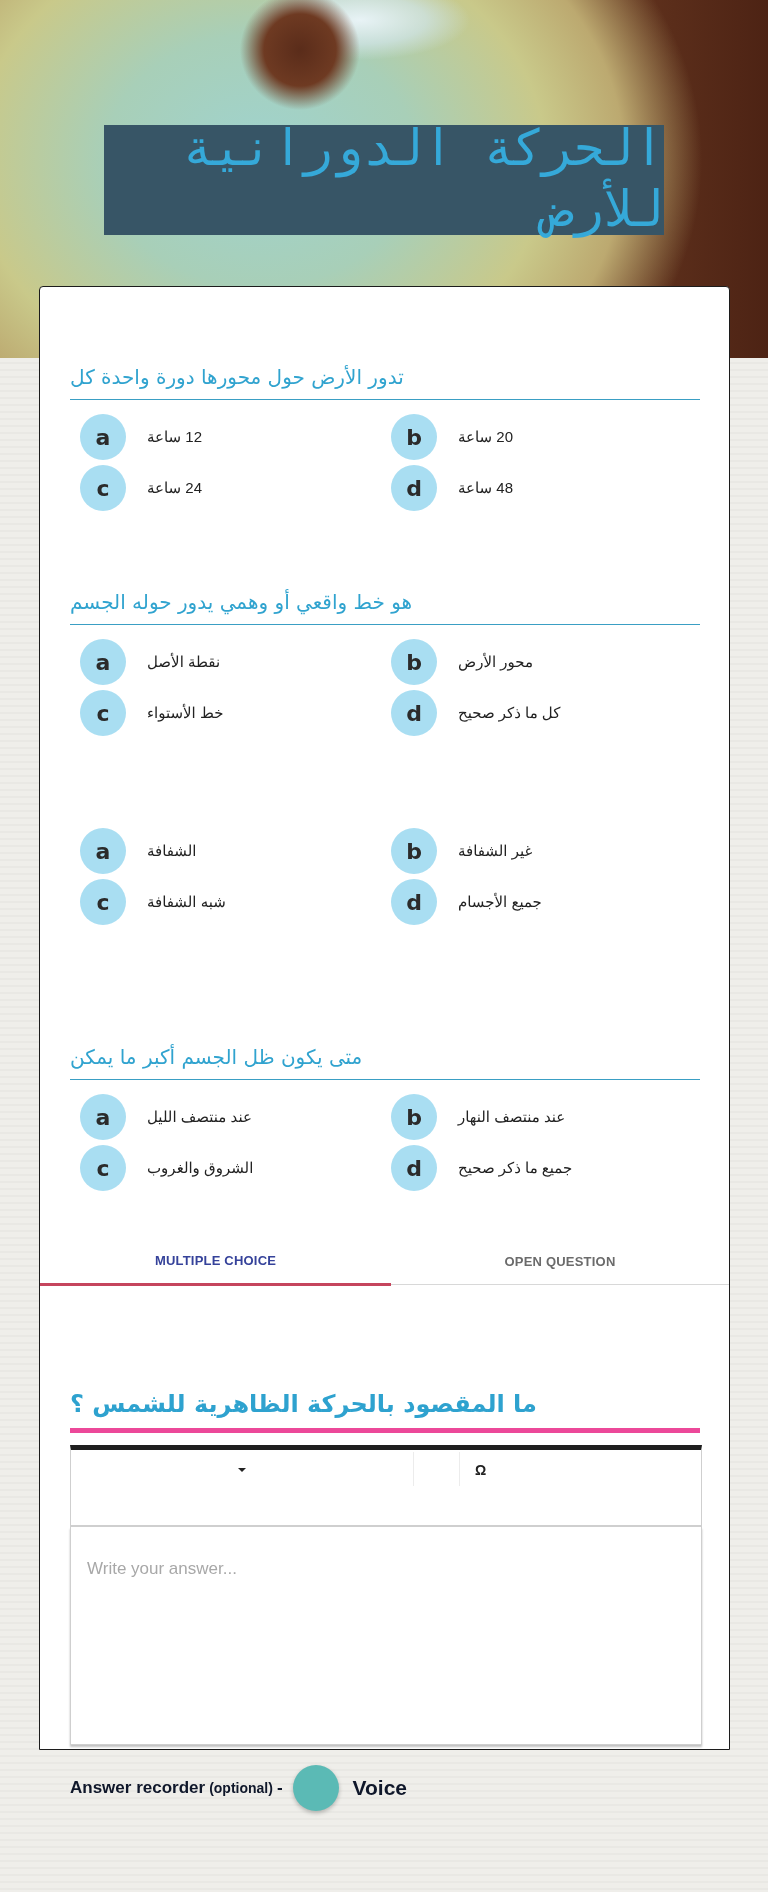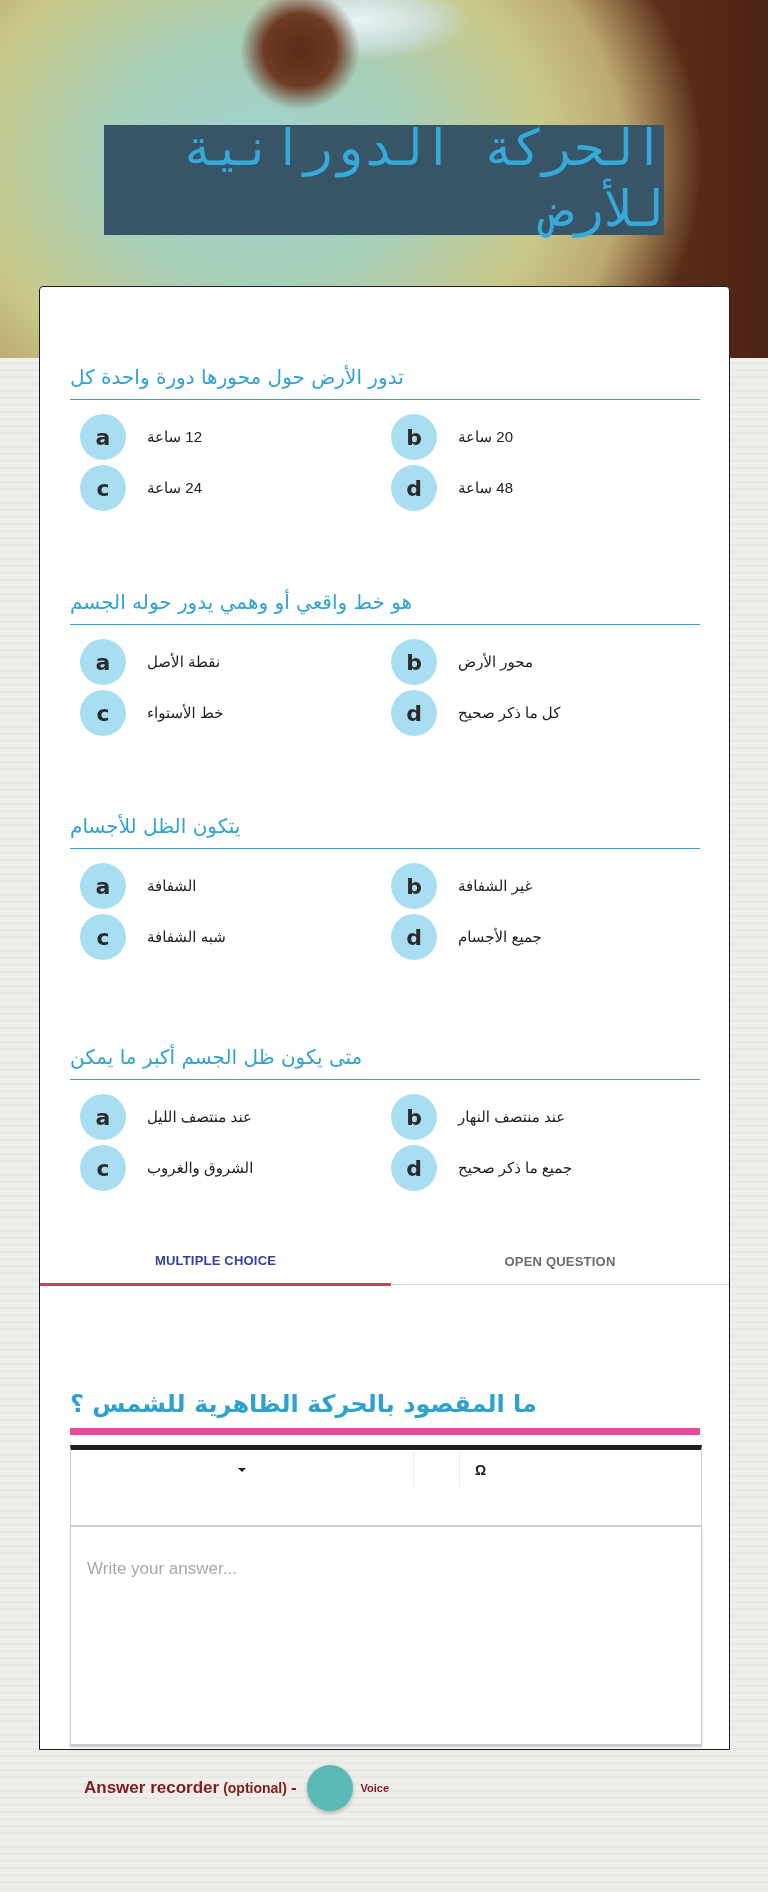--- a/index.html
+++ b/index.html
@@ -58,49 +58,49 @@
       display: flex; align-items: center; justify-content: center;
       font-size: 13px; font-weight: bold; letter-spacing: 0.2px; cursor: pointer;
     }
     .tab.active { left: 0; color: #35429a; border-bottom: 3px solid #c5455d; height: 49px; }
     .tab.inactive { left: 351px; width: 338px; color: #6b6b6b; }
 
     .open-q-title {
       position: absolute; left: 30px; top: 1103px; width: 630px;
       direction: rtl; color: #2ea2cf; font-size: 24px; font-weight: bold;
       font-family: "DejaVu Sans", sans-serif; text-align: left; unicode-bidi: plaintext;
-      padding-bottom: 10px; border-bottom: 7px solid #ec4899;
+      padding-bottom: 10px; border-bottom: 5px solid #ec4899;
     }
     .editor { position: absolute; left: 30px; top: 1158px; width: 632px; }
     .toolbar {
       height: 82px; border: 1px solid #cfcfcf; border-top: 5px solid #1f1f1f;
       border-bottom: 2px solid #cfcfcf; position: relative; background: #fff;
     }
     .tb-dropdown { position: absolute; left: 0; top: 0; width: 342px; height: 40px; display: flex; align-items: center; justify-content: center; cursor: pointer; }
     .tb-caret { width: 0; height: 0; border-left: 4px solid transparent; border-right: 4px solid transparent; border-top: 4px solid #222; }
     .tb-sep { position: absolute; top: 2px; width: 1px; height: 34px; background: #ececec; }
     .tb-omega { position: absolute; left: 404px; top: 0; height: 40px; display: flex; align-items: center; font-weight: bold; font-size: 14px; color: #222; cursor: pointer; }
     .answer {
       display: block; width: 632px; height: 218px; border: 1px solid #cfcfcf; border-top: none;
       resize: none; padding: 32px 16px; font-size: 17px; color: #000000;
       font-family: "Liberation Sans", sans-serif; box-shadow: 0 2px 2px rgba(0,0,0,0.25); outline: none;
     }
     .answer::placeholder { color: #a8a8a8; }
     .recorder {
-      position: absolute; left: 44px; top: 1478px; height: 46px; display: flex; align-items: center;
-      font-weight: bold; color: #7f1d1d; justify-content: center;
+      position: absolute; left: 30px; top: 1478px; height: 46px; display: flex; align-items: center;
+      font-weight: bold; color: #0f172a; justify-content: center;
     }
     .rec-label { font-size: 17px; }
     .rec-optional { font-size: 14px; margin-left: 4px; }
     .rec-dash { font-size: 17px; margin-left: 4px; }
     .rec-button {
       width: 46px; height: 46px; border-radius: 50%; background: #5bbab5; margin-left: 10px;
       box-shadow: 0 2px 4px rgba(0,0,0,0.25); cursor: pointer;
     }
-    .rec-voice { font-size: 11px; margin-left: 8px; }
+    .rec-voice { font-size: 21px; margin-left: 14px; }
   </style>
 </head>
 <body>
 
 <div class="hero">
   <div class="hero-title-box">
     <h1 class="hero-title">الحركة الدورانية للأرض</h1>
   </div>
 </div>
 
@@ -144,21 +144,20 @@
         <div class="opt-text">خط الأستواء</div>
       </div>
       <div class="option" style="left:321px; top:65px;">
         <div class="bubble">d</div>
         <div class="opt-text">كل ما ذكر صحيح</div>
       </div>
     </div>
   </div>
 
   <div class="question" style="top: 527px;">
-    <div class="q-title"><span>يتكون الظل للأجسام</span></div>
     <div class="options">
       <div class="option" style="left:10px; top:14px;">
         <div class="bubble">a</div>
         <div class="opt-text">الشفافة</div>
       </div>
       <div class="option" style="left:321px; top:14px;">
         <div class="bubble">b</div>
         <div class="opt-text">غير الشفافة</div>
       </div>
       <div class="option" style="left:10px; top:65px;">

